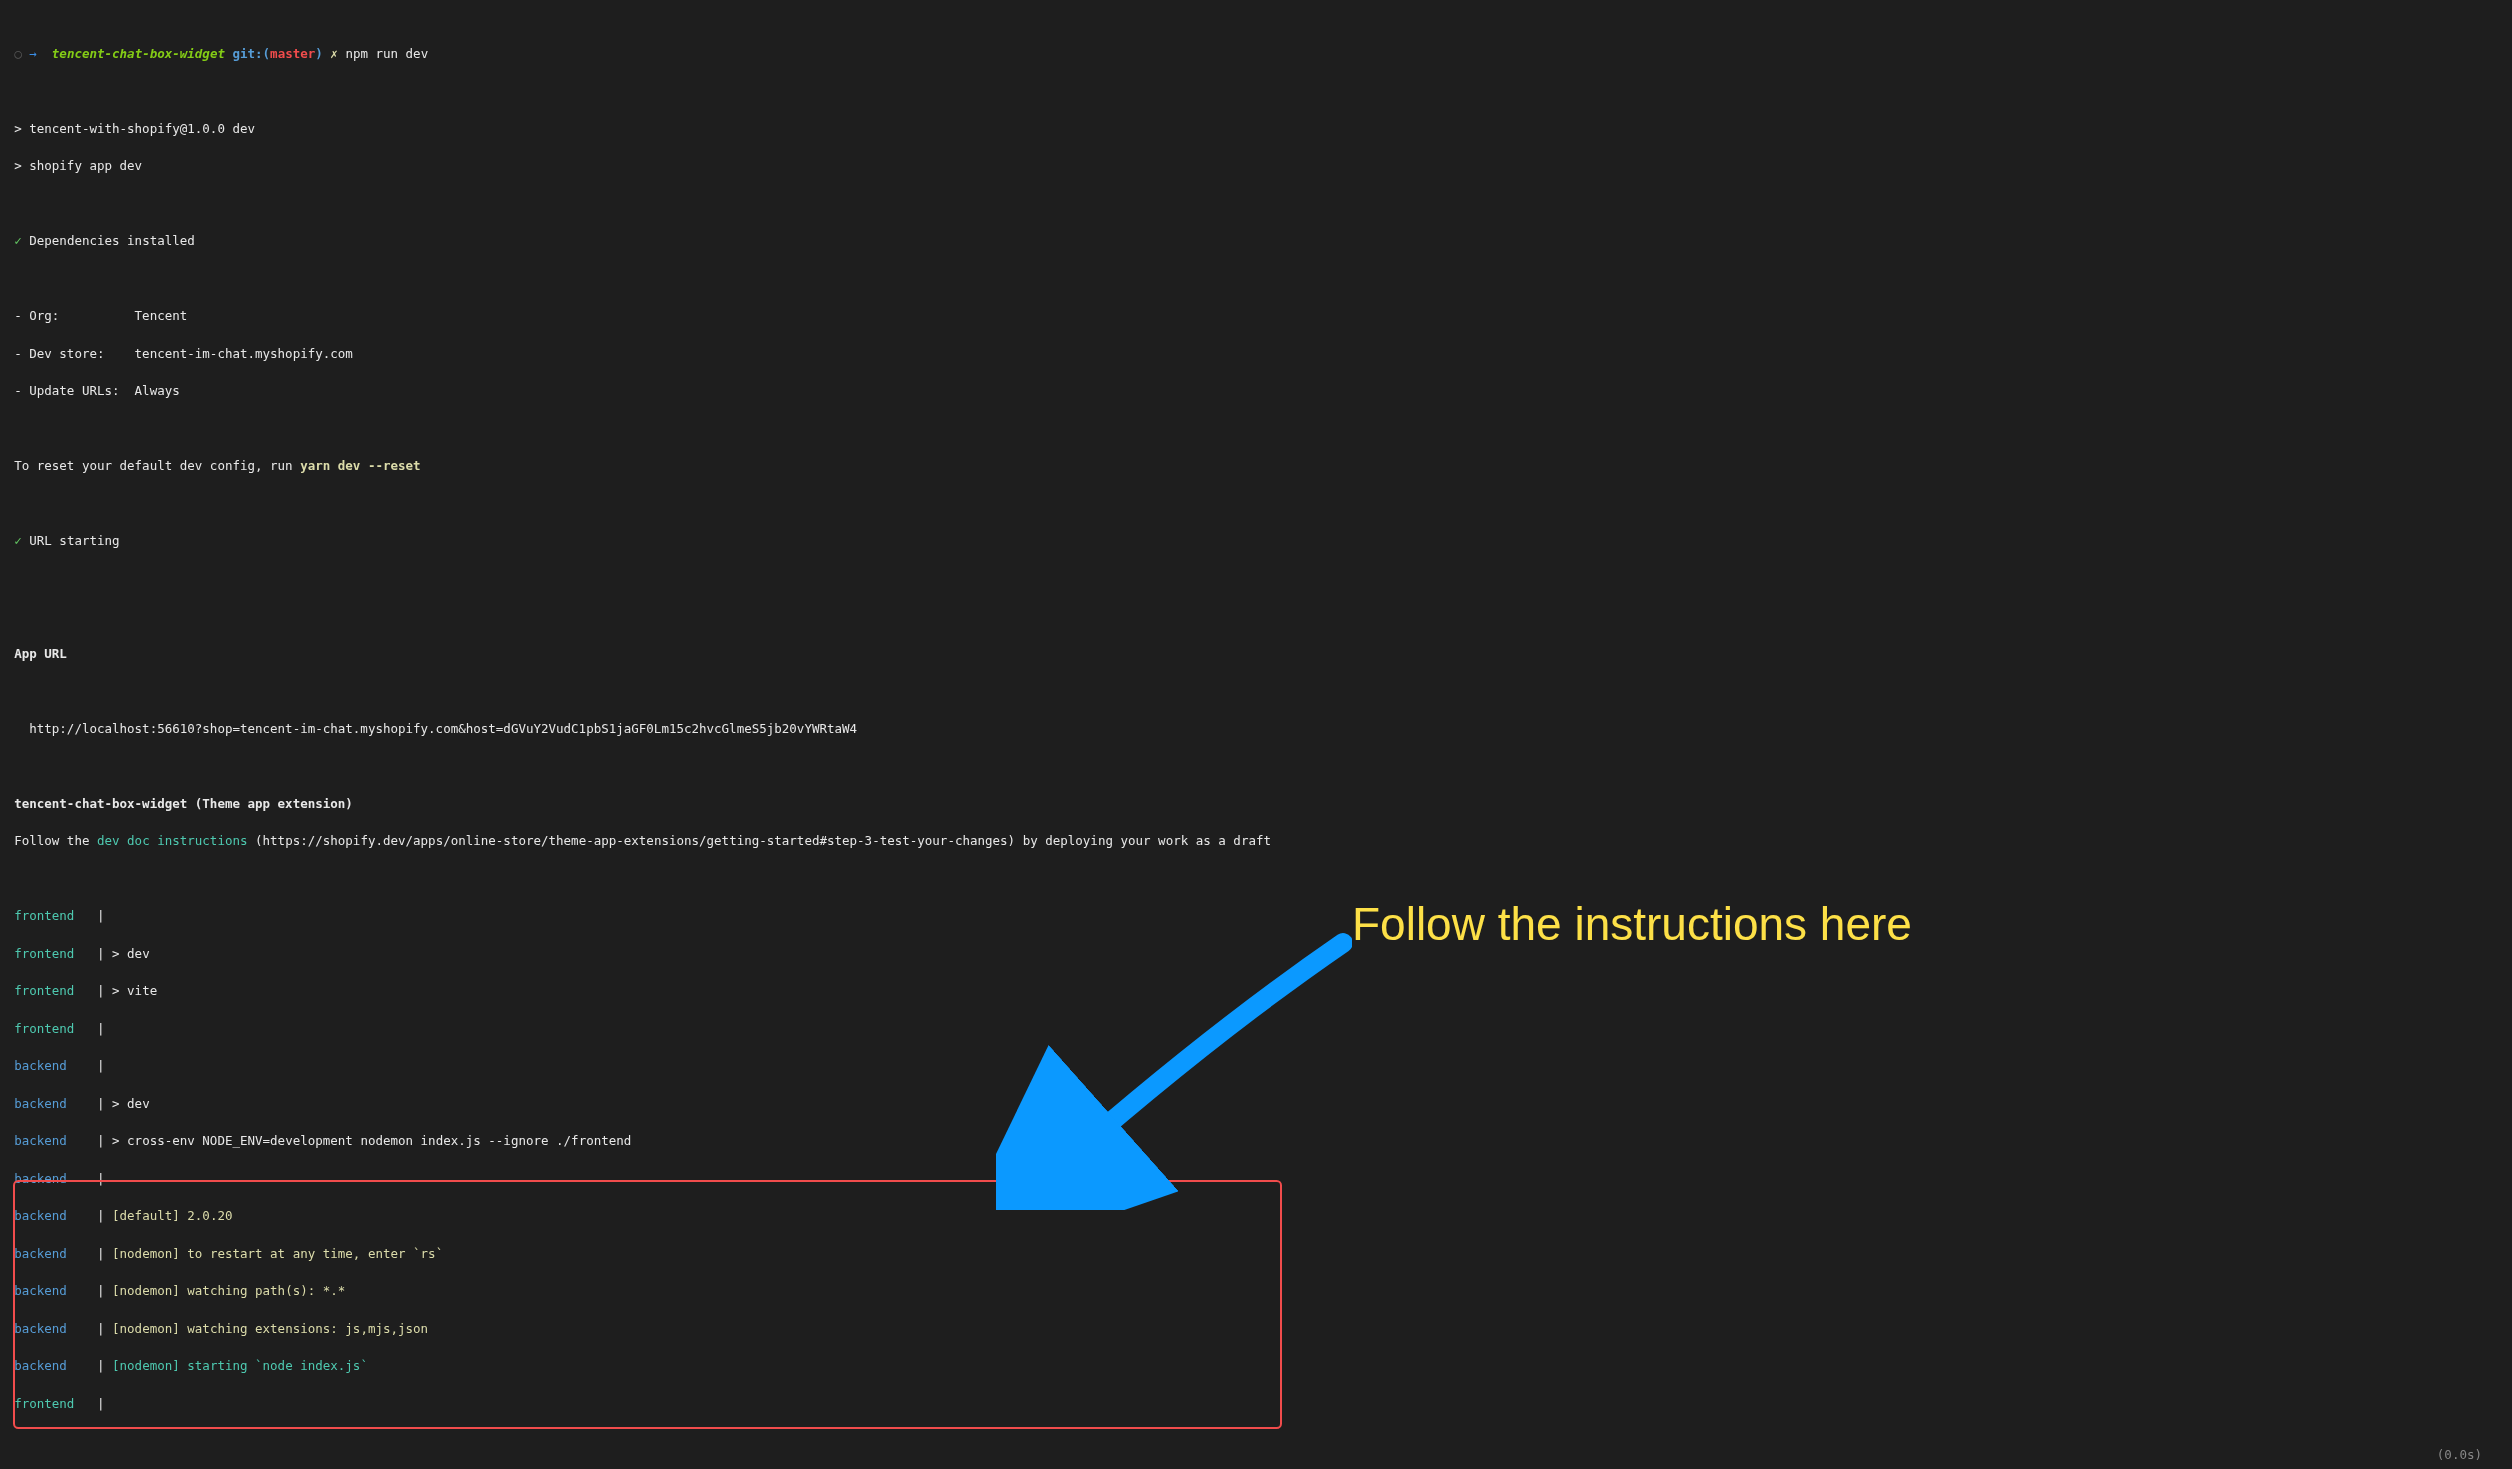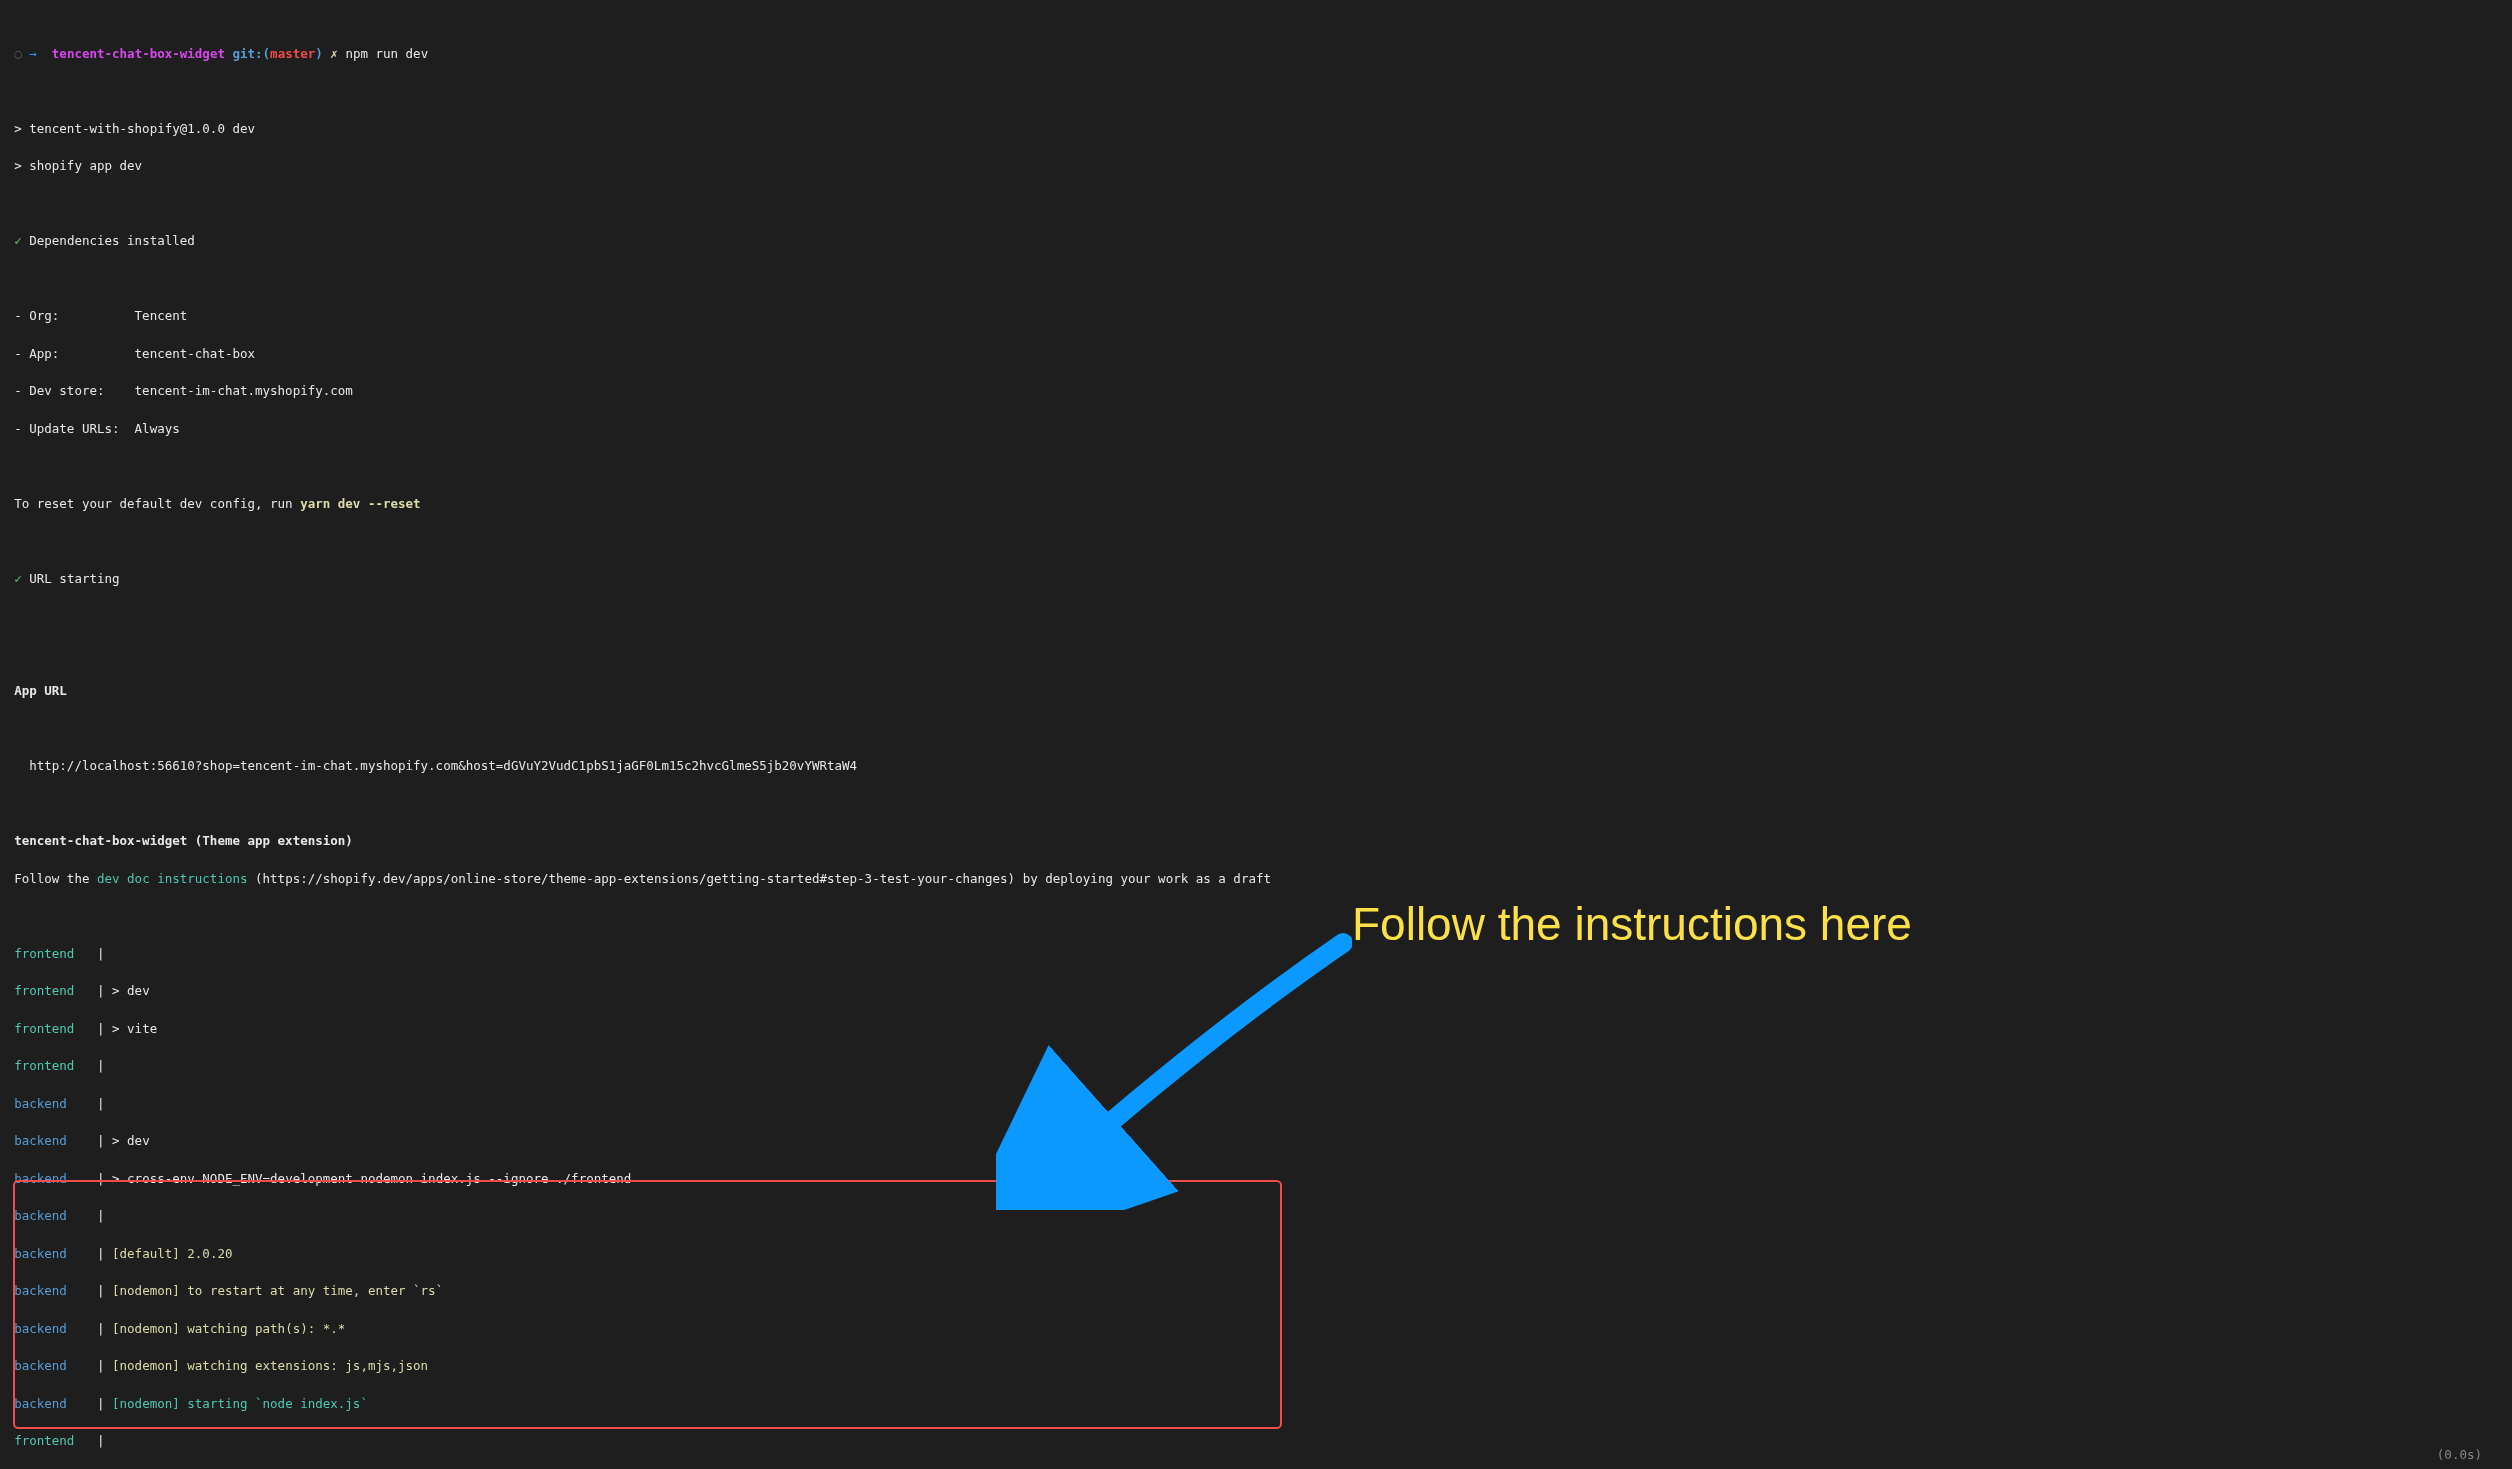--- a/index.html
+++ b/index.html
@@ -15,21 +15,21 @@
     position: relative;
   }
   .terminal {
     padding: 7.1px 14.2px;
     white-space: pre;
   }
   .row { display: block; }
   .dim { color: #555; }
   .arrow { color: #3a8ee6; }
   .cyan { color: #4ec9b0; }
-  .cyanb { color: #d946ef; font-weight: bold; }
+  .cyanb { color: #84cc16; font-weight: bold; font-style: italic; }
   .blue { color: #569cd6; }
   .blueb { color: #569cd6; font-weight: bold; margin-top: 42px; }
   .red { color: #f14c4c; }
   .yellow { color: #dcdcaa; }
   .yellowb { color: #dcdcaa; font-weight: bold; }
   .green { color: #4ec9b0; }
   .greenchk { color: #64c864; }
   .greenlink { color: #4ec9b0; }
   .white { color: #e8e8e8; }
   .underline { }
@@ -79,21 +79,20 @@
 <div class="terminal">
 
 <span class="row"><span class="dim">○</span> <span class="arrow">→</span>  <span class="cyanb">tencent-chat-box-widget</span> <span class="blueb">git:(</span><span class="red bold">master</span><span class="blueb">)</span> <span class="yellowb">✗</span> <span class="white">npm run dev</span></span>
 <span class="row"> </span>
 <span class="row white">&gt; tencent-with-shopify@1.0.0 dev</span>
 <span class="row white">&gt; shopify app dev</span>
 <span class="row"> </span>
 <span class="row"><span class="greenchk">✓</span> <span class="white">Dependencies installed</span></span>
 <span class="row"> </span>
 <span class="row white">- Org:          Tencent</span>
-<span class="row white">- App:          tencent-chat-box</span>
 <span class="row white">- Dev store:    tencent-im-chat.myshopify.com</span>
 <span class="row white">- Update URLs:  Always</span>
 <span class="row"> </span>
 <span class="row"><span class="white">To reset your default dev config, run </span><span class="yellowb">yarn dev --reset</span></span>
 <span class="row"> </span>
 <span class="row"><span class="greenchk">✓</span> <span class="white">URL starting</span></span>
 <span class="row"> </span>
 <span class="row"> </span>
 <span class="row"><span class="white bold underline">App URL</span></span>
 <span class="row"> </span>

